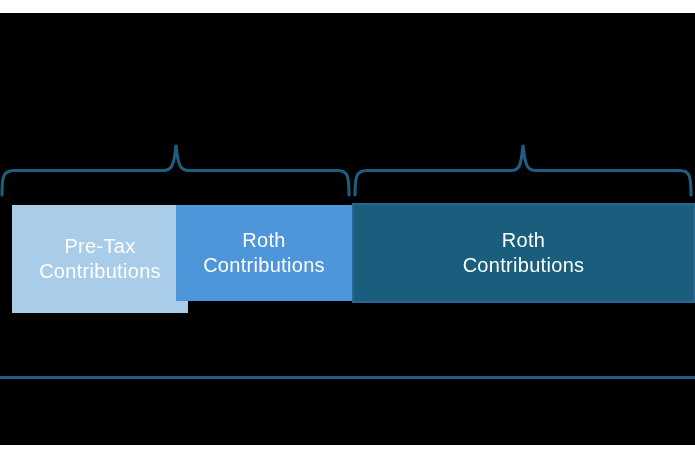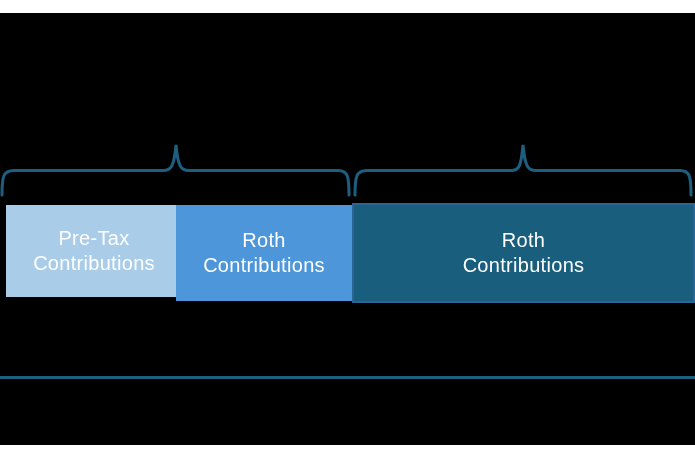--- a/index.html
+++ b/index.html
@@ -44,21 +44,21 @@
     align-items: center;
     justify-content: center;
     text-align: center;
     color: #ffffff;
     font-size: 20px;
     line-height: 25px;
     letter-spacing: 0.3px;
     white-space: pre-line;
     box-sizing: border-box;
   }
-  .segment.s1 { left: 6px;   top: 205px; width: 176px; height: 92px; }
+  .segment.s1 { left: 12px;   top: 205px; width: 176px; height: 108px; }
   .segment.s2 { left: 176px; top: 205px; width: 176px; height: 96px; }
   .segment.s3 { left: 352px; top: 203px; width: 343px; height: 100px; border: 2px solid transparent; }
 
   .divider {
     position: absolute;
     left: 0;
     top: 376px;
     width: 695px;
     height: 3px;
   }

